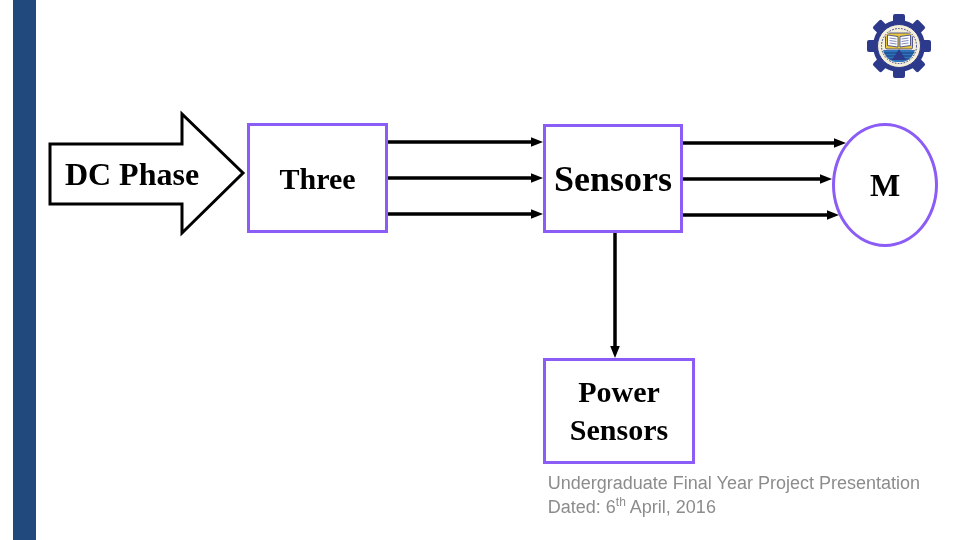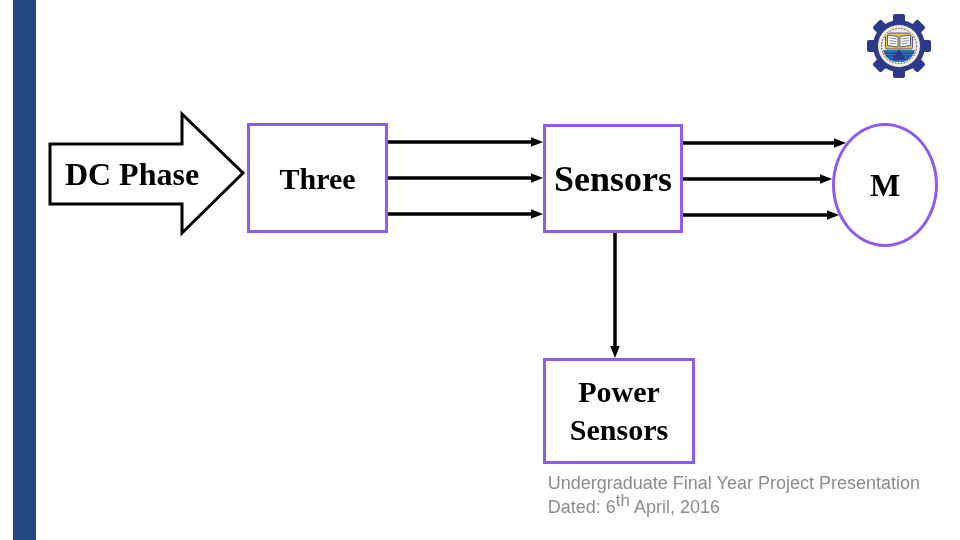--- a/index.html
+++ b/index.html
@@ -34,21 +34,21 @@
     position:absolute;z-index:2;left:50px;top:144px;width:164px;height:60px;
     display:flex;align-items:center;justify-content:center;
     font-size:32px;font-weight:bold;color:#000;white-space:nowrap;
     background:transparent;
   }
   .footer{
     position:absolute;right:40px;top:471px;text-align:left;z-index:2;
     font-family:"Liberation Sans", sans-serif;
     font-size:18px;line-height:24px;color:#8C8C8C;
   }
-  .footer sup{font-size:17px;line-height:0;}
+  .footer sup{font-size:12px;line-height:0;}
   .logo{position:absolute;left:866px;top:13px;z-index:2;}
 </style>
 </head>
 <body>
 
 <div class="slide">
 
   <div class="accent-bar"></div>
 
 

